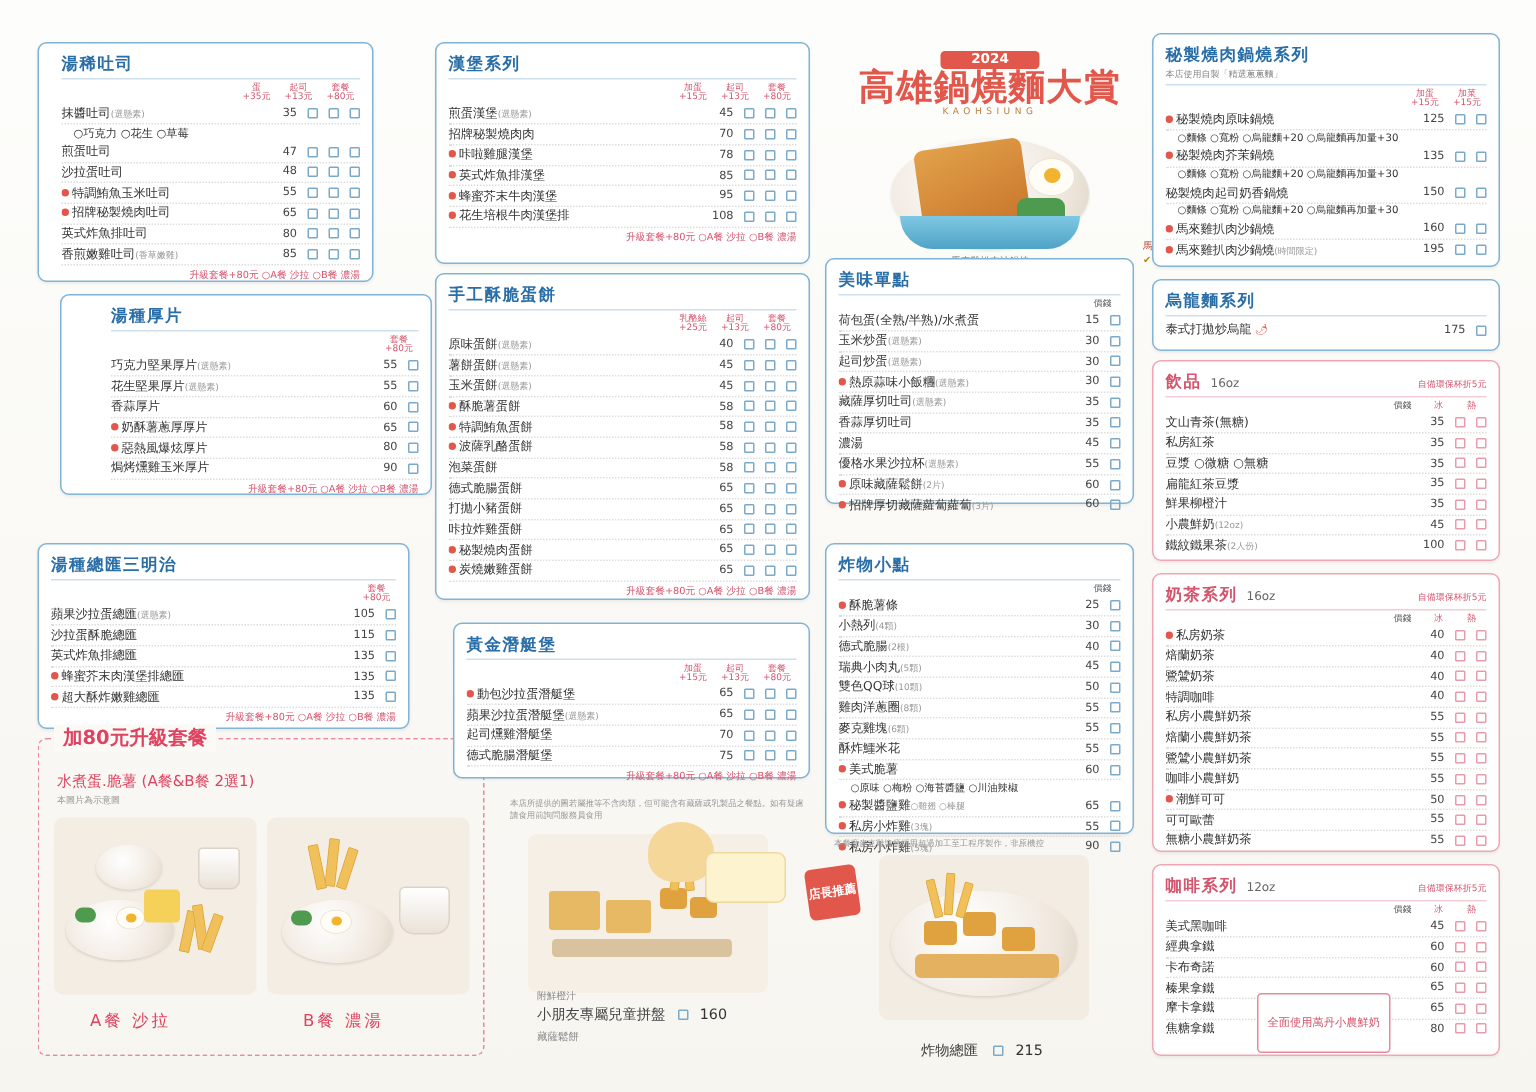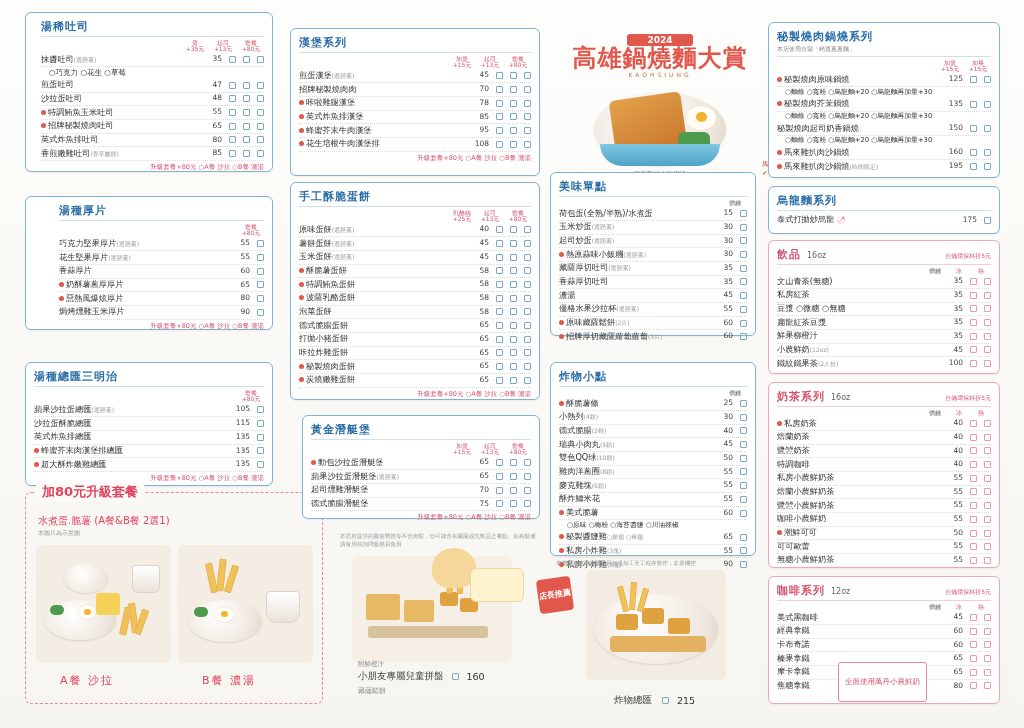--- a/index.html
+++ b/index.html
@@ -138,21 +138,21 @@
     position:absolute; border-radius:6px;
     background:linear-gradient(160deg,#e2a24a,#c9762c);
   }
   .greenveg { position:absolute; background:#4e9a4e; border-radius:3px; }
 </style>
 </head>
 <body>
 
 <div class="page">
 
-  <div class="card blue" style="left:25px;top:12px;width:248px;height:160px;padding-left:15px;">
+  <div class="card blue" style="left:25px;top:28px;width:224px;height:160px;padding-left:15px;">
     <div class="card-title">湯稀吐司</div>
     <div class="title-rule"></div>
     <div class="colhead">
       <div class="ch">
           <b>蛋</b>
           <b>+35元</b>
         </div>
       <div class="ch">
           <b>起司</b>
           <b>+13元</b>
@@ -210,21 +210,21 @@
     <div class="row">
       <span class="nm"><span>香煎嫩雞吐司</span><span class="tag">(香草嫩雞)</span></span>
       <span class="pr">85</span>
       <span class="box"></span>
         <span class="box"></span>
         <span class="box"></span>
     </div>
     <div class="foot-note">升級套餐+80元  ○A餐 沙拉  ○B餐 濃湯</div>
   </div>
 
-  <div class="card blue" style="left:25px;top:196px;width:248px;height:134px;padding-left:33px;">
+  <div class="card blue" style="left:40px;top:196px;width:248px;height:134px;padding-left:33px;">
     <div class="card-title">湯種厚片</div>
     <div class="title-rule"></div>
     <div class="colhead">
         <div class="ch">
           <b>套餐</b>
           <b>+80元</b>
         </div>
       </div>
     <div class="row">
         <span class="nm"><span>巧克力堅果厚片</span><span class="tag">(選懸素)</span></span>

